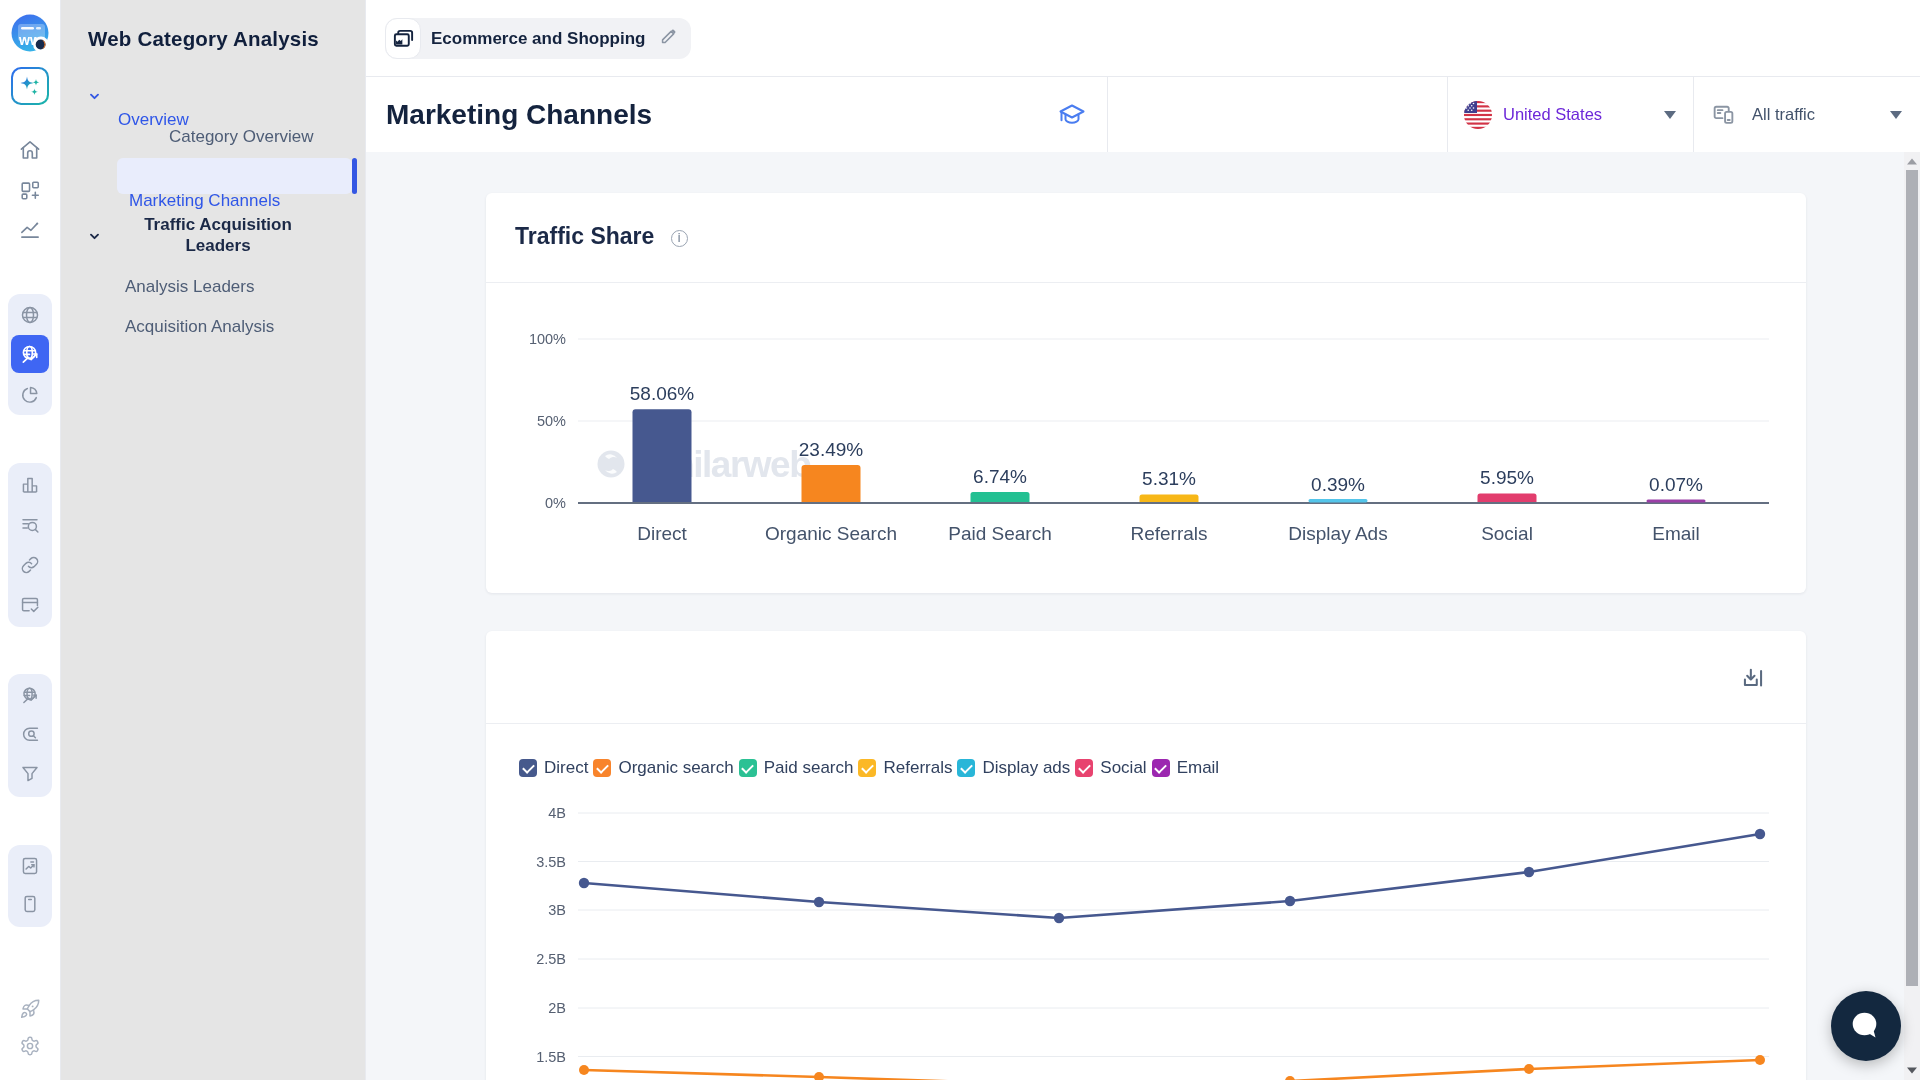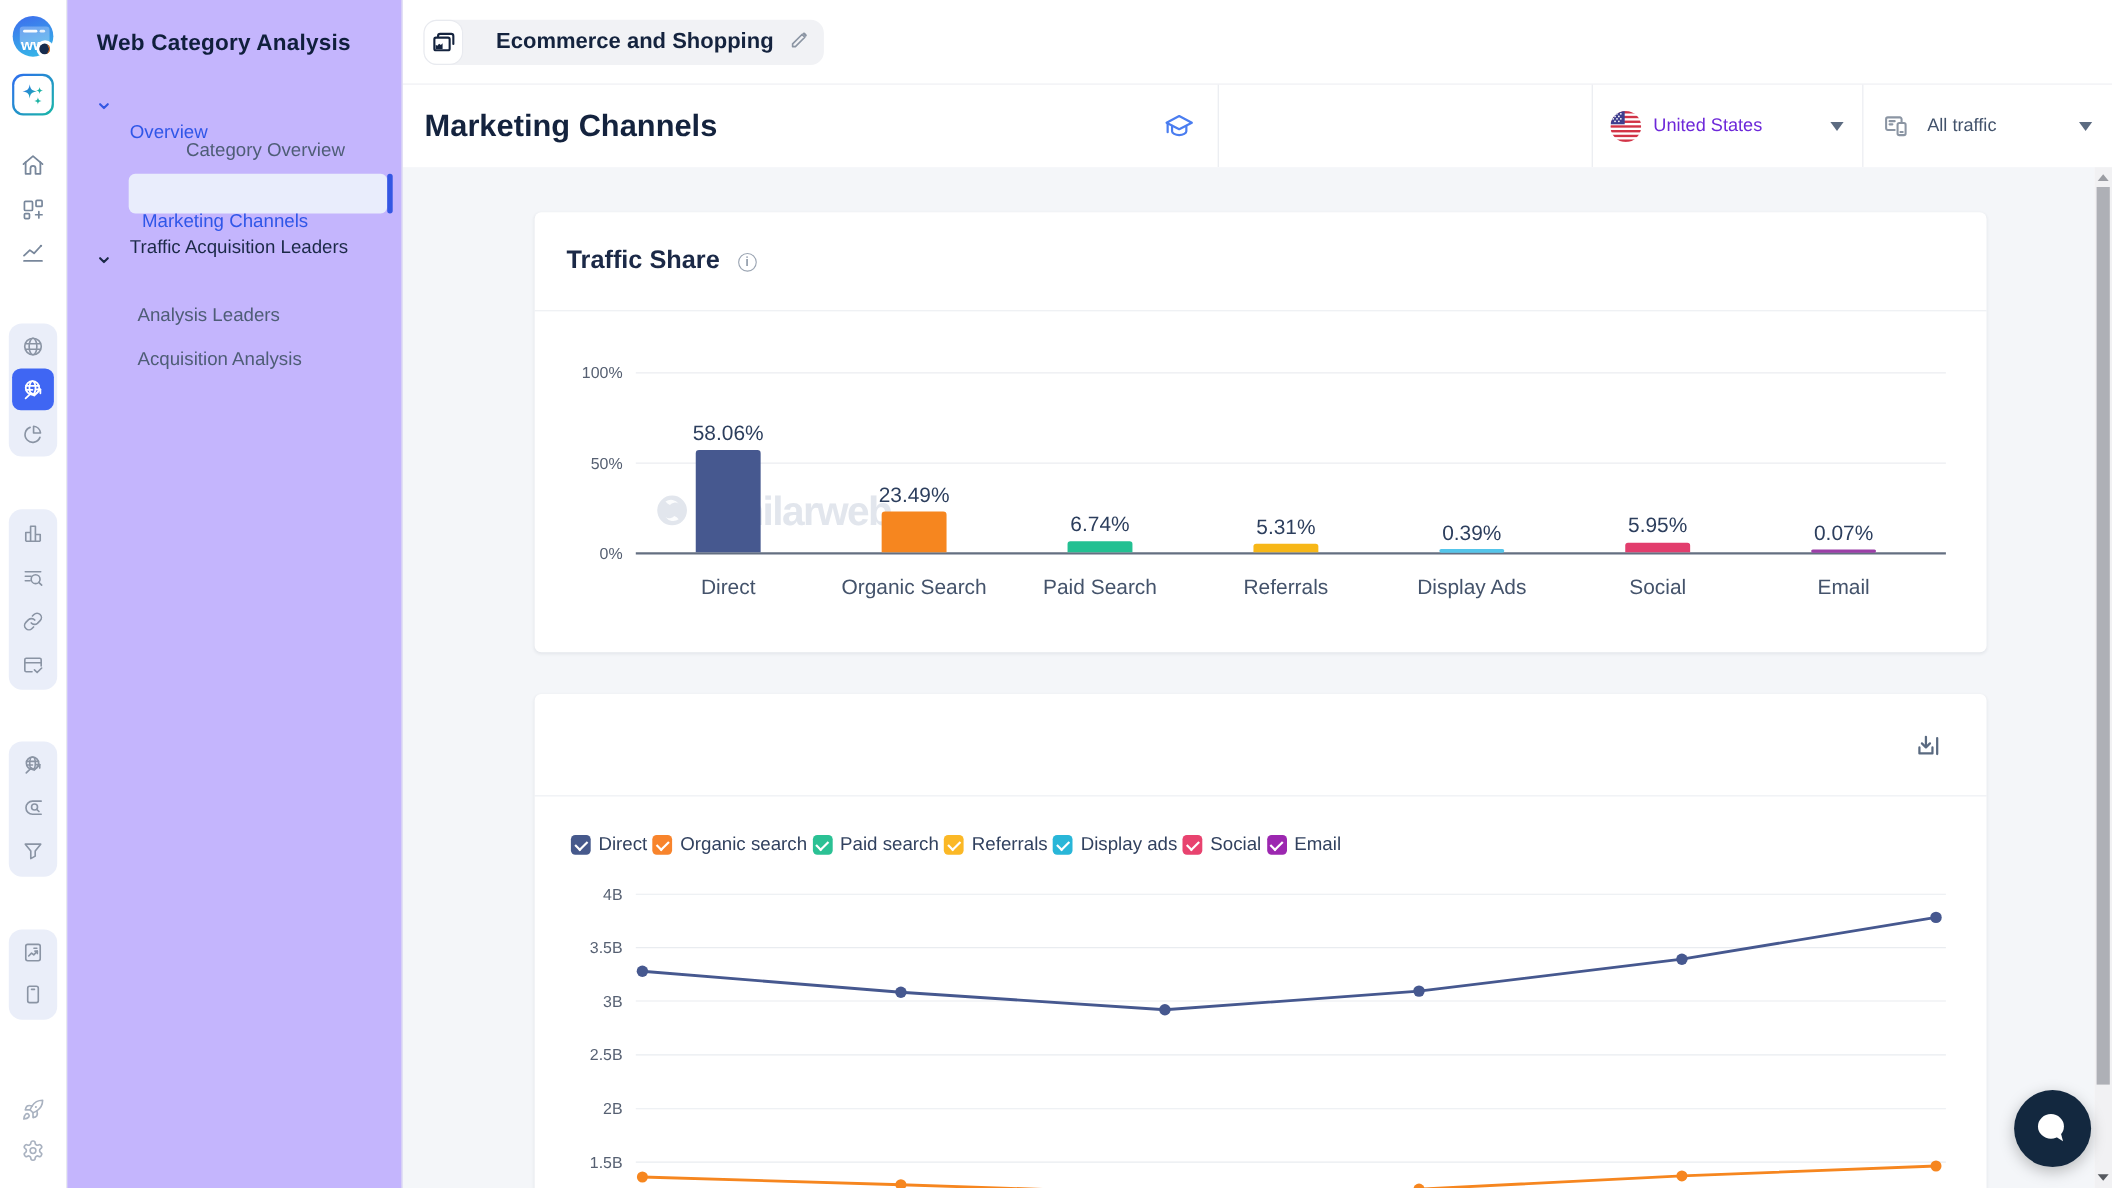--- a/index.html
+++ b/index.html
@@ -6,33 +6,33 @@
 html,body { width:1920px; height:1080px; overflow:hidden; font-family:"Liberation Sans", sans-serif; background:#fff; }
 #page { position:relative; width:1920px; height:1080px; overflow:hidden; }
 .abs { position:absolute; }
 
 
 #rail { position:absolute; left:0; top:0; width:61px; height:1080px; background:#fff; border-right:1px solid #e8eaef; z-index:30; }
 .railgroup { position:absolute; left:8px; width:44px; background:#eaeef9; border-radius:12px; }
 .ric { position:absolute; left:50%; transform:translate(-50%,-50%); }
 
 
-#nav { position:absolute; left:61px; top:0; width:305px; height:1080px; background:#c4b5fd; border-right:1px solid #e8eaef; z-index:20; }
+#nav { position:absolute; left:61px; top:0; width:305px; height:1080px; background:#e5e5e5; border-right:1px solid #e8eaef; z-index:20; }
 .navtitle { position:absolute; left:27px; top:27px; font-size:20.5px; font-weight:bold; color:#101f3c; letter-spacing:0.2px; }
 .navitem { position:absolute; font-size:17px; color:#4e5d76; }
 .navlink { color:#2f56e8;margin-top:24px; }
 .navsel { position:absolute; left:56px; top:158px; width:235px; height:36px; background:#e9edfc; border-radius:6px; }
 .navselbar { position:absolute; left:291px; top:158px; width:5px; height:36px; background:#3457e3; border-radius:3px; }
-.navbold { font-weight:normal; color:#1b2947; }
+.navbold { font-weight:bold; color:#1b2947;text-align:center; }
 
 
 #topbar { position:absolute; left:366px; top:0; width:1554px; height:77px; background:#fff; border-bottom:1px solid #e8eaef; }
 #chip { position:absolute; left:19px; top:18px; height:41px; background:#f1f2f5; border-radius:12px; display:flex; align-items:center; }
 #chipicon { width:36px; height:41px; background:#fff; border:1px solid #e8eaef; border-radius:12px; display:flex; align-items:center; justify-content:center; }
-#chiptext { font-size:20px; font-weight:bold; color:#14233e; margin-left:30px; }
+#chiptext { font-size:17px; font-weight:bold; color:#14233e; margin-left:10px; }
 #header { position:absolute; left:366px; top:77px; width:1554px; height:75px; background:#fff; }
 #pagetitle { position:absolute; left:20px; top:50%; transform:translateY(-50%); font-size:28px; font-weight:bold; color:#14233e; }
 .hdiv { position:absolute; top:0; width:1px; height:75px; background:#e8eaef; }
 .hctrl { position:absolute; top:0; height:75px; display:flex; align-items:center; }
 .hctrl .txt { font-size:16.5px; color:#42526b; }
 .caret { width:0; height:0; border-left:6.5px solid transparent; border-right:6.5px solid transparent; border-top:8px solid #5c6b81; }
 
 #content { position:absolute; left:366px; top:152px; width:1538px; height:928px; background:#f4f6f9; }
 #sbar { position:absolute; left:1904px; top:152px; width:16px; height:928px; background:#f1f1f3; z-index:40; }
 #sthumb { position:absolute; left:1906px; top:170px; width:12px; height:816px; background:#aeb0b6; border-radius:0px; z-index:41; }

